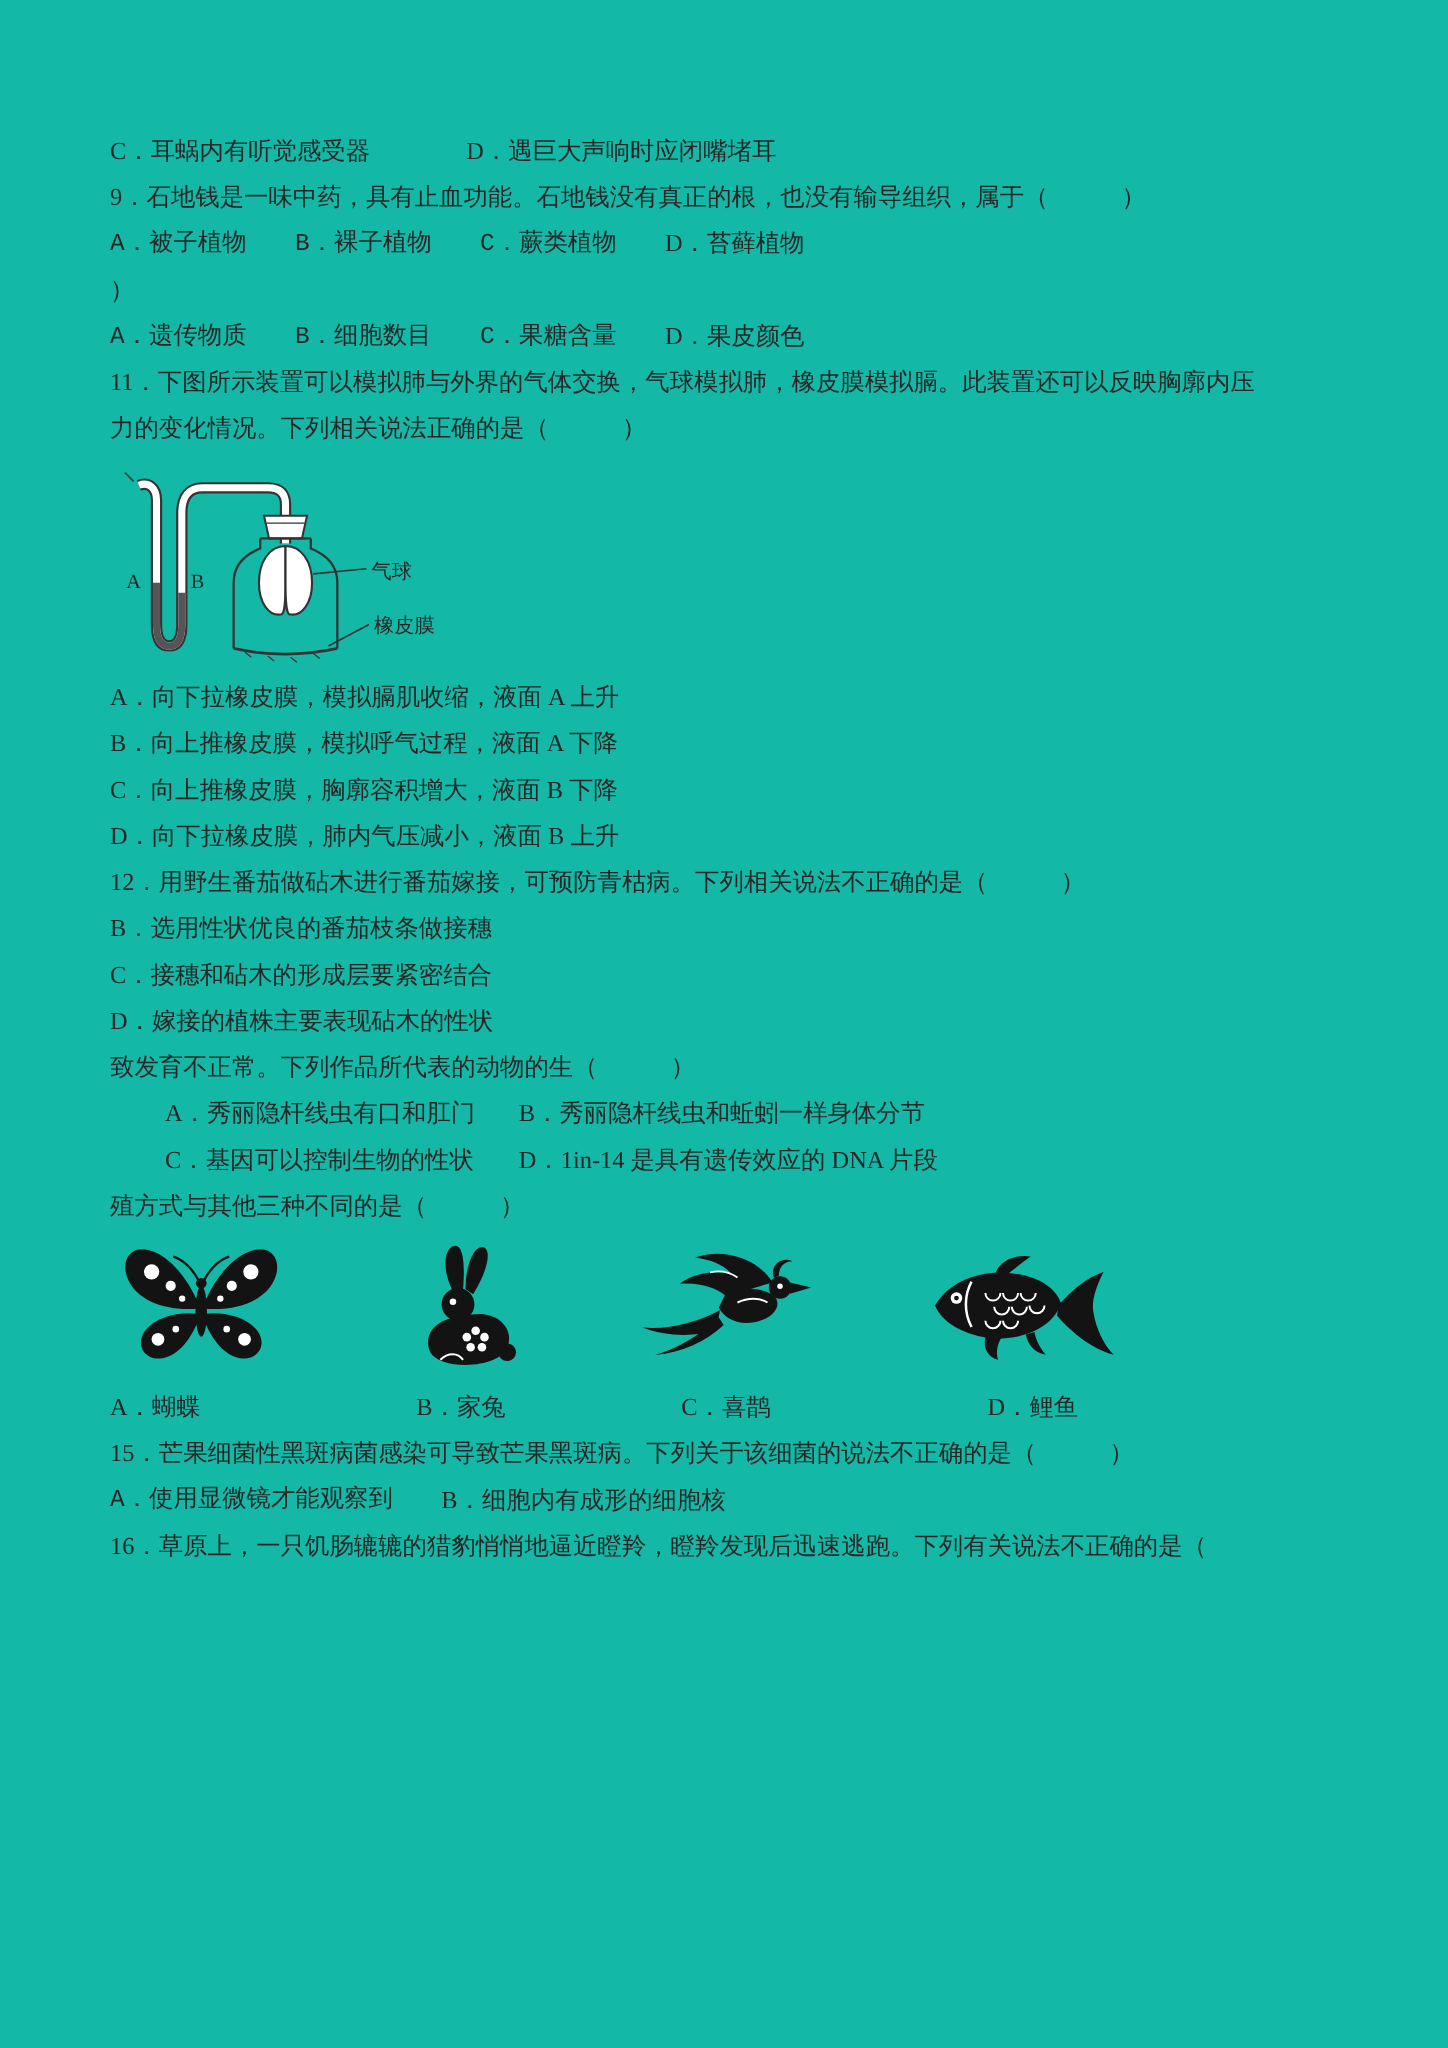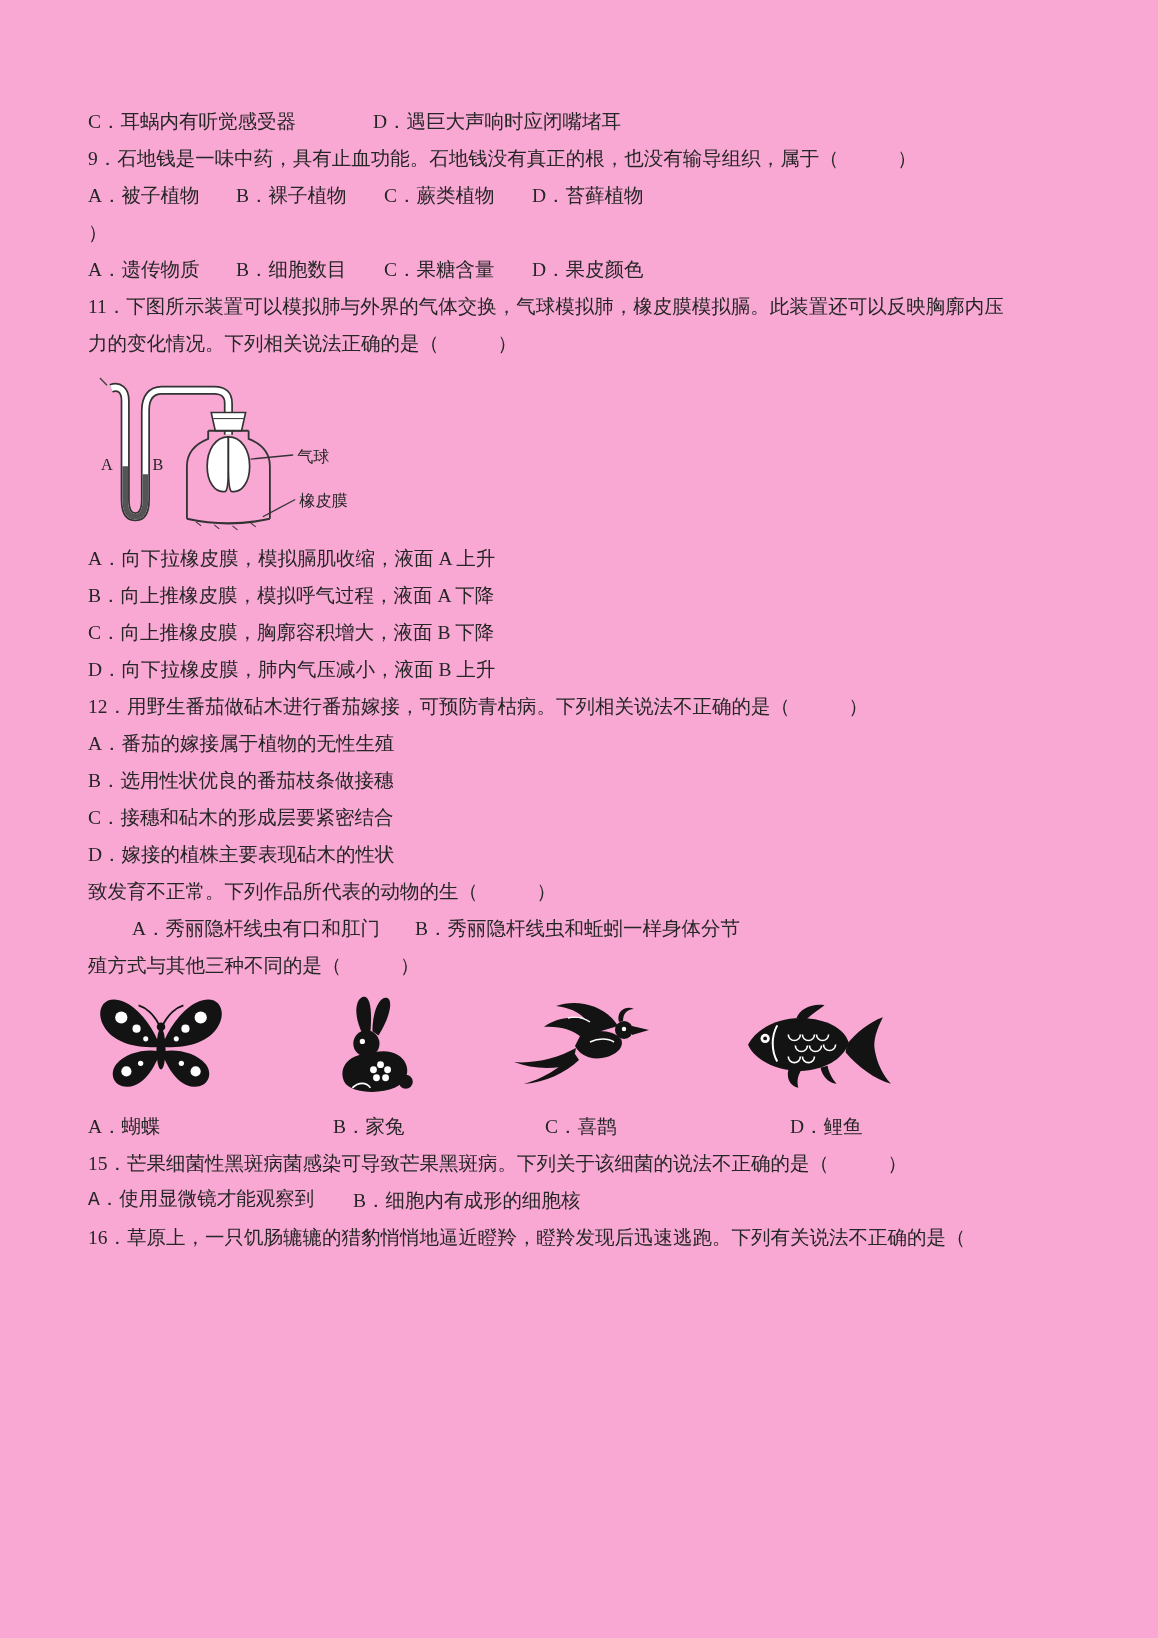--- a/index.html
+++ b/index.html
@@ -1,31 +1,31 @@
 <!DOCTYPE html>
 <html><head>
 <meta charset="utf-8">
 <style>
   * { box-sizing: border-box; }
   html, body { margin:0; padding:0; background:#ffffff; }
   .page {
     position: relative;
     width: 1158px; height: 1638px;
-    margin: 0 auto; background: #f9a8d4;
+    margin: 0 auto; background: #14b8a6;
     font-family: "Liberation Serif", "DejaVu Serif", serif;
     color: #262626;
     font-size: 19.5px;
     line-height: 37px;
     padding: 103px 70px 40px 88px;
     overflow: hidden;
   }
   .line { white-space: pre-wrap; }
   .col  { display: inline-block; vertical-align: top; }
   .w-q8  { width: 285px; }
-  .w-opt { width: 148px; }
+  .w-opt { width: 148px; font-family: Liberation Mono, monospace; }
   .w-q13 { width: 283px; margin-left: 44px; }
   .w-q15 { width: 265px; font-family: Liberation Mono, monospace; }
   .w-a14 { width: 245px; }
   .w-b14 { width: 195px; }
   .w-c14 { width: 245px; margin-left: 17px; }
   .diagram-wrap { height: 178px; padding: 6px 0 0 6px; }
   .papercuts { display: flex; align-items: center; height: 124px; margin: 0; }
   .pc { flex: 0 0 auto; }
   .pc-butterfly { margin-left: 6px; }
   .pc-rabbit    { margin-left: 92px; }
@@ -89,27 +89,27 @@
       <text x="202" y="136" font-size="16">橡皮膜</text>
     </svg>
   </div>
 
   <div class="line">A．向下拉橡皮膜，模拟膈肌收缩，液面 A 上升</div>
   <div class="line">B．向上推橡皮膜，模拟呼气过程，液面 A 下降</div>
   <div class="line">C．向上推橡皮膜，胸廓容积增大，液面 B 下降</div>
   <div class="line">D．向下拉橡皮膜，肺内气压减小，液面 B 上升</div>
 
   <div class="line">12．用野生番茄做砧木进行番茄嫁接，可预防青枯病。下列相关说法不正确的是（　　　）</div>
-  <div class="line">A．番茄的嫁接属于植物的无性生殖</div>
   <div class="line">B．选用性状优良的番茄枝条做接穗</div>
   <div class="line">C．接穗和砧木的形成层要紧密结合</div>
   <div class="line">D．嫁接的植株主要表现砧木的性状</div>
 
   <div class="line">致发育不正常。下列作品所代表的动物的生（　　　）</div>
   <div class="line"><span class="col w-q13">A．秀丽隐杆线虫有口和肛门</span><span class="col">B．秀丽隐杆线虫和蚯蚓一样身体分节</span></div>
+  <div class="line"><span class="col w-q13">C．基因可以控制生物的性状</span><span class="col">D．1in-14 是具有遗传效应的 DNA 片段</span></div>
 
   <div class="line">殖方式与其他三种不同的是（　　　）</div>
 
   <div class="papercuts">
 
     <svg class="pc pc-butterfly" viewBox="0 0 130 110" width="134" height="112">
       <g fill="#131313">
         <g>
           <path d="M62 50 C54 32 40 14 24 10 C8 6 1 20 8 34 C15 49 36 58 62 56 Z"></path>
           <path d="M62 60 C48 58 30 62 21 73 C13 84 20 96 33 95 C47 94 58 78 63 64 Z"></path>

